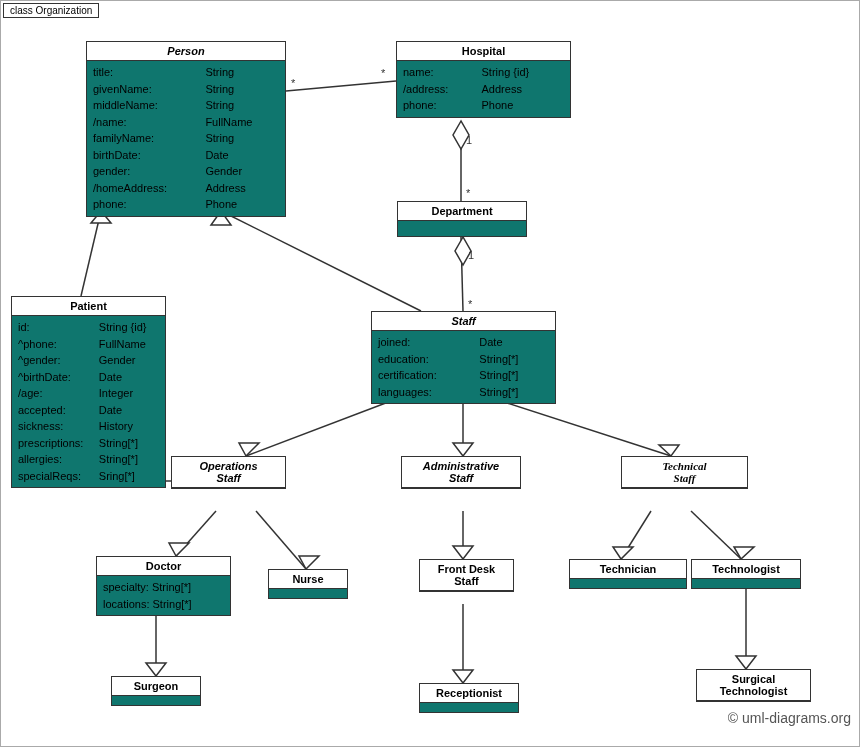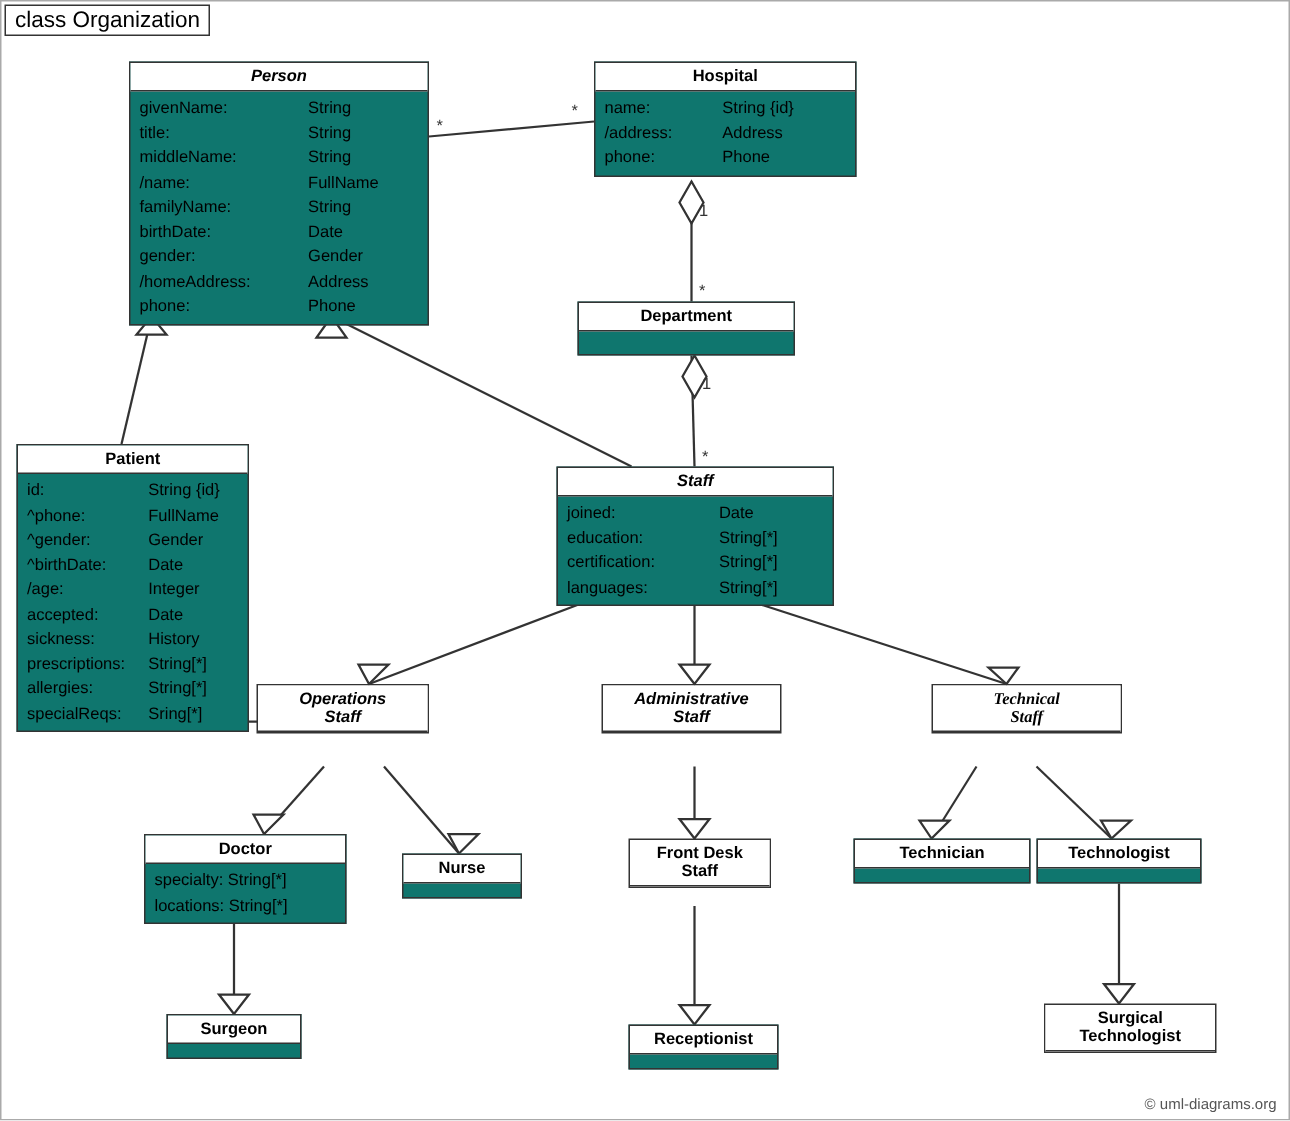--- a/index.html
+++ b/index.html
@@ -45,28 +45,28 @@
     .class-body td {
       padding: 0 4px 0 0;
       vertical-align: top;
     }
     .frame-label {
       position: absolute;
       top: 2px;
       left: 2px;
       border: 1px solid #333;
       padding: 1px 6px;
-      font-size: 15px;
+      font-size: 10px;
       background: #fff;
     }
     .copyright {
       position: absolute;
-      bottom: 4px;
+      bottom: 20px;
       right: 8px;
-      font-size: 10px;
+      font-size: 14px;
       color: #555;
       margin-top: 29px;
     }
     svg.arrows {
       position: absolute;
       top: 0;
       left: 0;
       width: 860px;
       height: 747px;
       pointer-events: none;
@@ -140,25 +140,25 @@
     <line x1="745" y1="588" x2="745" y2="668" stroke="#333" stroke-width="1.5"></line>
     <polygon points="745,668 735,655 755,655" fill="white" stroke="#333" stroke-width="1.5"></polygon>
   </svg>
 
   <div class="class-box" style="left:85px; top:40px; width:200px;">
     <div class="class-header italic">Person</div>
     <div class="class-body">
       <table>
         <tbody>
             <tr>
+              <td>title:</td>
+              <td>String</td>
+            </tr>
+        <tr>
               <td>givenName:</td>
-              <td>String</td>
-            </tr>
-        <tr>
-              <td>title:</td>
               <td>String</td>
             </tr>
         <tr>
               <td>middleName:</td>
               <td>String</td>
             </tr>
         <tr>
               <td>/name:</td>
               <td>FullName</td>
             </tr>
@@ -202,21 +202,21 @@
             </tr>
         <tr>
               <td>phone:</td>
               <td>Phone</td>
             </tr>
       </tbody>
         </table>
     </div>
   </div>
 
-  <div class="class-box" style="left:384px; top:200px; width:145px; height:36px;">
+  <div class="class-box" style="left:396px; top:200px; width:130px; height:36px;">
     <div class="class-header">Department</div>
   </div>
 
   <div class="class-box" style="left:370px; top:310px; width:185px;">
     <div class="class-header italic">Staff</div>
     <div class="class-body">
       <table>
         <tbody>
             <tr>
               <td>joined:</td>

